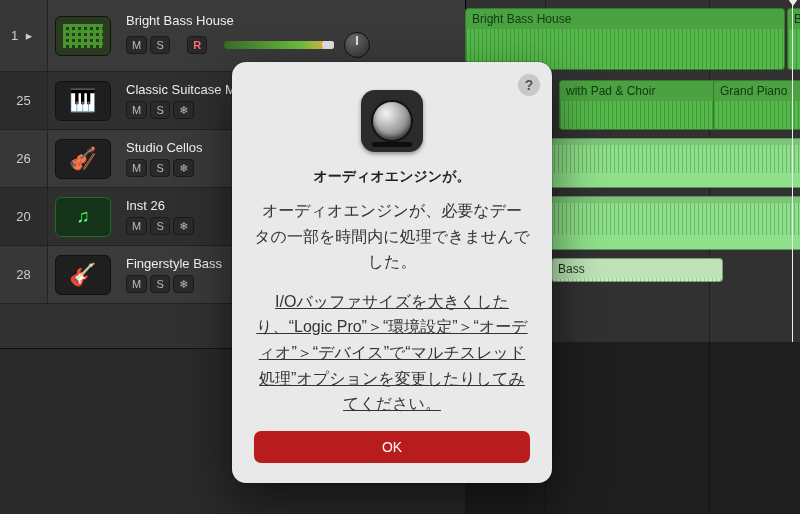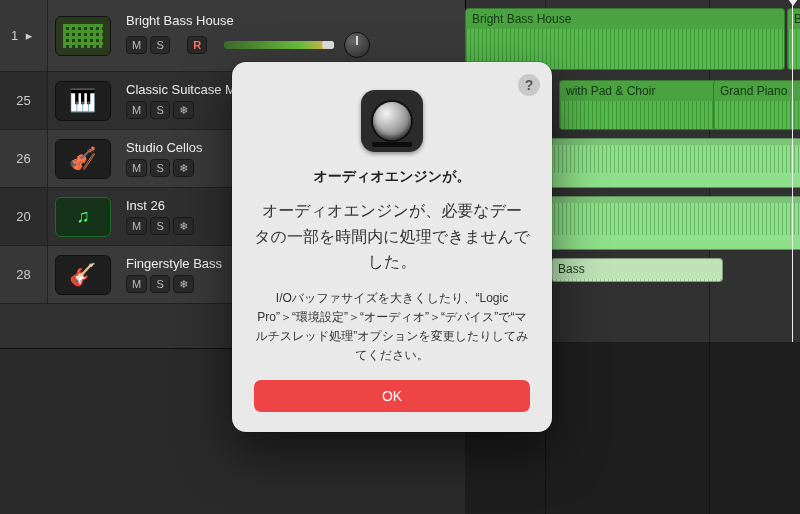--- a/index.html
+++ b/index.html
@@ -55,22 +55,22 @@
 
   
   .dialog { position:absolute; left:232px; top:62px; width:320px; background:#e9e9ea; border-radius:14px; box-shadow:0 20px 50px rgba(0,0,0,.55), 0 0 0 1px rgba(0,0,0,.15); padding:20px 22px; color:#222; text-align:center; }
   .dialog .help { position:absolute; top:12px; right:12px; width:22px; height:22px; border-radius:50%; background:#c8c8c9; color:#555; font-size:14px; display:flex; align-items:center; justify-content:center; font-weight:600; }
   .dialog .app-icon { width:62px; height:62px; border-radius:14px; margin:8px auto 16px; background:#2b2b2b; display:flex; align-items:center; justify-content:center; box-shadow:0 2px 4px rgba(0,0,0,.4); }
   .dialog .app-icon .dial { width:38px; height:38px; border-radius:50%; background:radial-gradient(circle at 35% 30%, #f4f4f4, #9a9a9a 55%, #555 90%); box-shadow: inset 0 -3px 4px rgba(0,0,0,.5), 0 0 0 2px #111; position:relative; }
   .dialog .app-icon .base { position:absolute; bottom:5px; left:50%; transform:translateX(-50%); width:40px; height:5px; border-radius:2px; background:#0d0d0d; }
   .dialog .app-icon { position:relative; }
   .dialog h2 { font-size:14px; font-weight:700; margin:8px 0 12px; }
   .dialog p { font-size:16px; line-height:1.6; color:#333; margin-bottom:14px; }
-  .dialog p.small { font-size:12px; }
-  .dialog .ok-btn { display:block; width:100%; background:#ef4444; color:#fff; font-size:14px; font-weight:500; padding:8px 16px; border:none; border-radius:7px; cursor:pointer; }
+  .dialog p.small { font-size:16px;text-decoration:underline; }
+  .dialog .ok-btn { display:block; width:100%; background:#b91c1c; color:#fff; font-size:14px; font-weight:500; padding:8px 16px; border:none; border-radius:7px; cursor:pointer; }
 
   .tracklist-bottom { position:absolute; top:348px; left:0; width:465px; bottom:0; background:#2a2a2a; border-top:1px solid #111; }
 
 </style>
 </head>
 <body>
 
 <div class="tracks" id="tracks-root">
     <div class="track-row tall">
       <div class="track-num-col">

